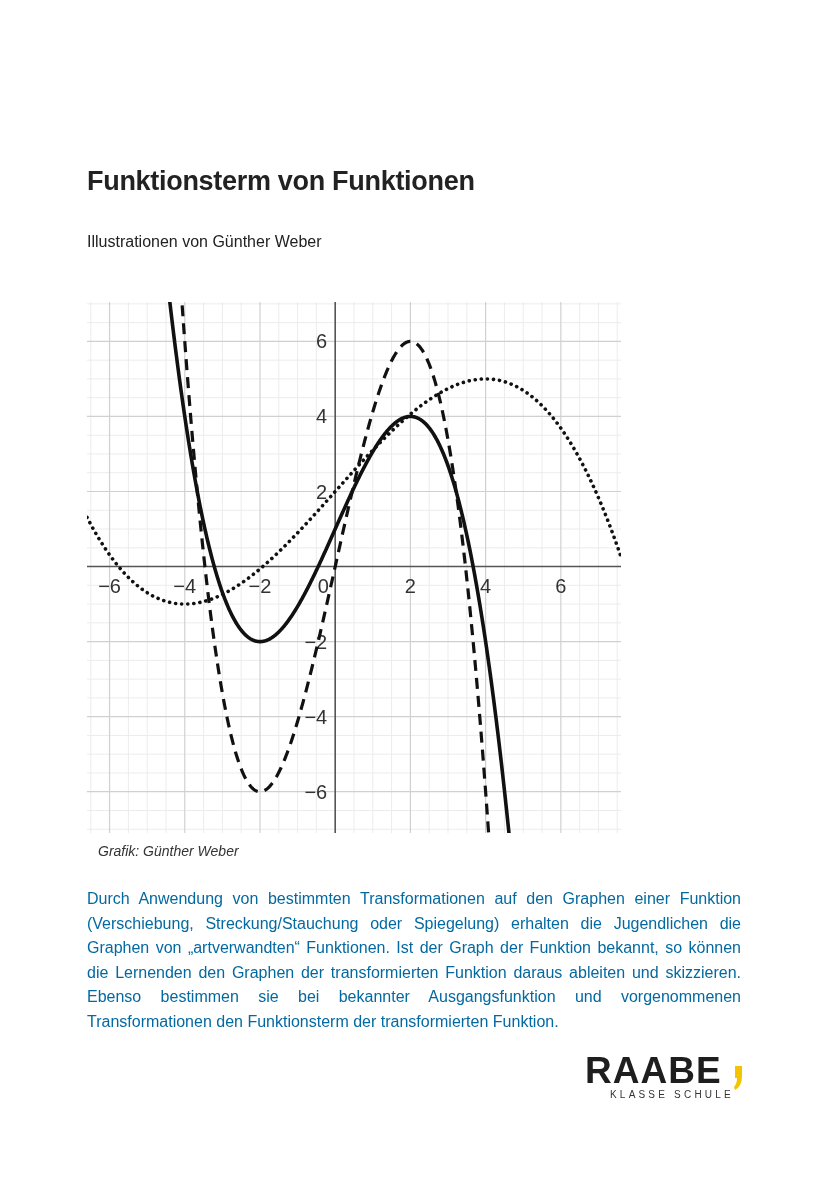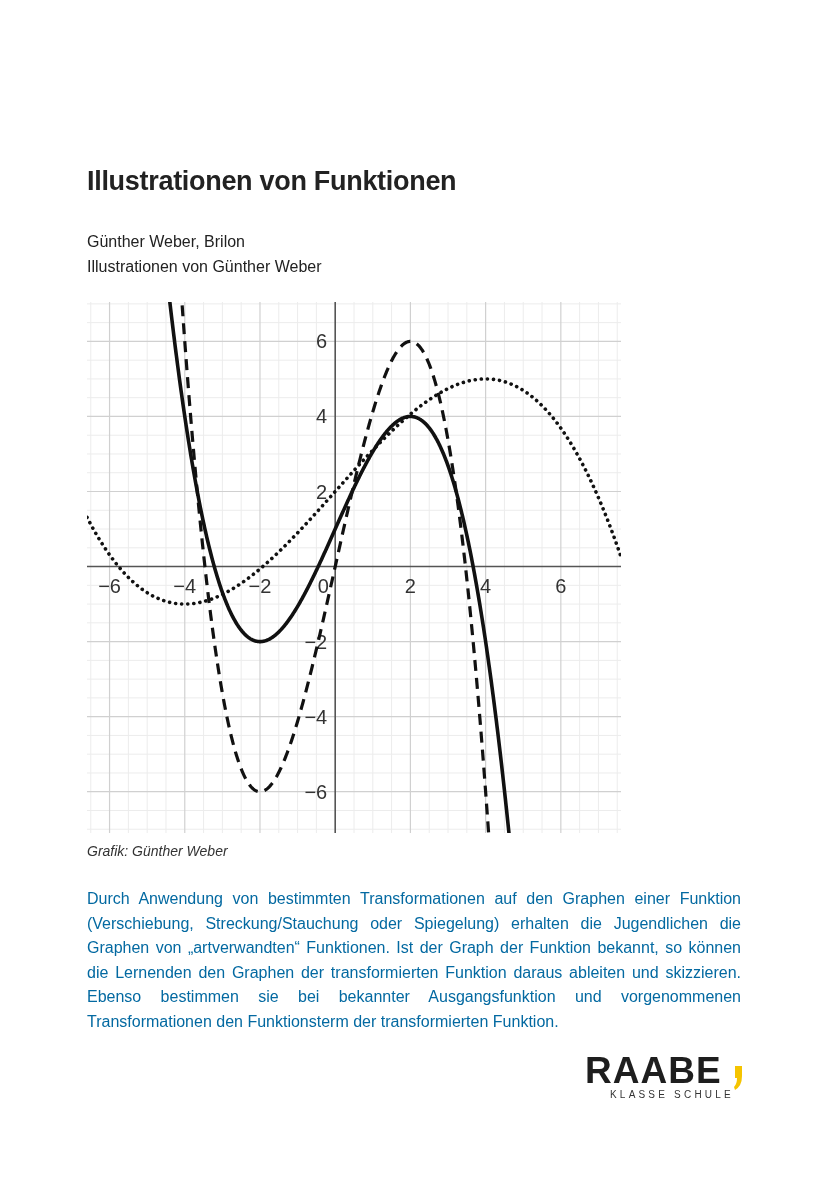--- a/index.html
+++ b/index.html
@@ -3,37 +3,36 @@
 <meta charset="utf-8">
 <style>
   html, body { margin: 0; padding: 0; background: #ffffff; }
   body { width: 839px; height: 1197px; position: relative; overflow: hidden;
          font-family: "Liberation Sans", sans-serif; color: #222222; }
   .title { position: absolute; left: 87px; top: 166px; font-size: 27px; font-weight: bold;
            letter-spacing: -0.3px; color: #222; margin: 0; }
   .author { position: absolute; left: 87px; top: 229px; font-size: 16px; line-height: 25px; color: #222; }
   .author div { white-space: nowrap; }
   #figure { position: absolute; left: 87px; top: 302px; width: 534px; height: 531px; }
-  .caption { position: absolute; left: 87px; top: 843px; font-size: 14px; font-style: italic; color: #333; }
+  .caption { position: absolute; left: 98px; top: 843px; font-size: 14px; font-style: italic; color: #333; }
   .body-text { position: absolute; left: 87px; top: 887px; width: 654px; font-size: 16px;
                line-height: 24.5px; text-align: justify; color: #0369a1; margin: 0; }
   .logo { position: absolute; left: 585px; top: 1052px; width: 165px; height: 48px; }
   .logo-word { position: absolute; left: 0; top: 0; font-size: 37px; font-weight: bold;
                letter-spacing: 1px; color: #1e1e1e; line-height: 38px; }
   .logo-sub { position: absolute; left: 25px; top: 37px; font-size: 10px; letter-spacing: 3.2px; color: #333; }
   .logo-comma { position: absolute; left: 149px; top: 14px; width: 8px; height: 24px; }
   svg text { font-family: "Liberation Sans", sans-serif; }
 </style>
 </head>
 <body>
 
-<h1 class="title">Illustrationen von Funktionen</h1>
+<h1 class="title">Funktionsterm von Funktionen</h1>
 
 <div class="author">
-  <div>Günther Weber, Brilon</div>
   <div>Illustrationen von Günther Weber</div>
 </div>
 
 <div id="figure">
   <svg id="chart" width="534" height="531" viewBox="0 0 534 531">
     <g id="grid-minor">
         <line x1="3.7605633802816767" x2="3.7605633802816767" y1="0" y2="531" stroke="#ececec" stroke-width="1"></line>
         <line x1="41.36619718309858" x2="41.36619718309858" y1="0" y2="531" stroke="#ececec" stroke-width="1"></line>
         <line x1="60.169014084507026" x2="60.169014084507026" y1="0" y2="531" stroke="#ececec" stroke-width="1"></line>
         <line x1="78.97183098591547" x2="78.97183098591547" y1="0" y2="531" stroke="#ececec" stroke-width="1"></line>

